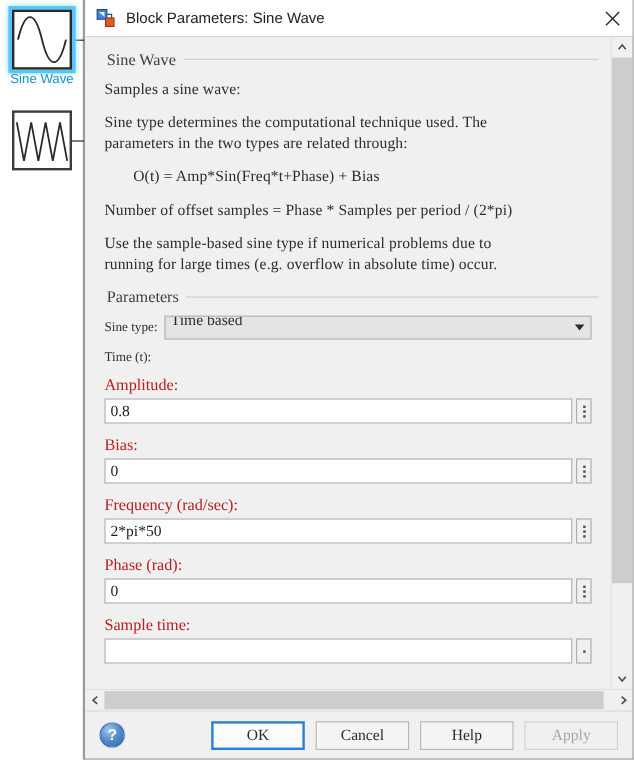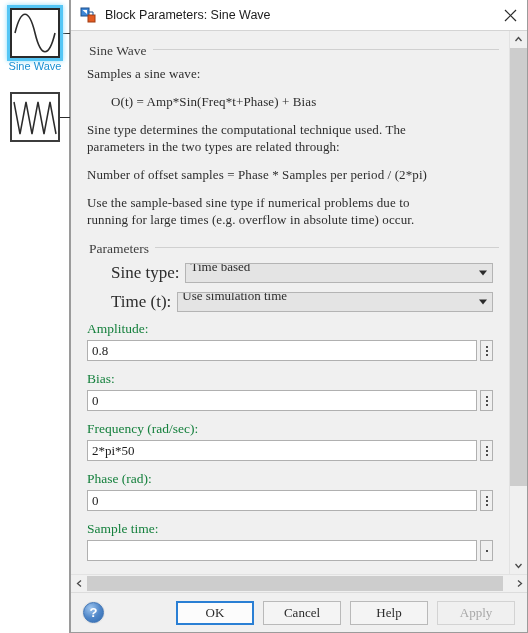--- a/index.html
+++ b/index.html
@@ -203,30 +203,29 @@
   .desc-eq { margin: 0 0 11px 0; padding-left: 24px; }
 
   
   .row-inline {
     display: flex;
     align-items: center;
     margin-bottom: 9px;
   }
   .row-label {
     font-family: "Liberation Serif", serif;
-    font-size: 17px;
+    font-size: 11px;
     color: #2d2d2d;
     white-space: nowrap;
     margin-right: 6px;
-    margin-left: 24px;
   }
   .field-label {
     font-family: "Liberation Serif", serif;
     font-size: 13.5px;
-    color: #15803d;
+    color: #b91c1c;
     margin-bottom: 3px;
     display: block;
   }
 
   select.combo, .combo {
     flex: 1 1 auto;
     height: 20px;
     box-sizing: border-box;
     background: #e4e4e4;
     border: 1px solid #b4b4b4;
@@ -433,23 +432,23 @@
 
     <div id="scrollarea">
 
       <div id="content">
 
         <div class="groupbox">
           <div class="group-line"></div>
           <span class="group-title">Sine Wave</span>
           <div class="group-inner">
             <p class="desc desc-para">Samples a sine wave:</p>
-            <p class="desc desc-eq">O(t) = Amp*Sin(Freq*t+Phase) + Bias</p>
             <p class="desc desc-para">Sine type determines the computational technique used. The
 parameters in the two types are related through:</p>
+            <p class="desc desc-eq">O(t) = Amp*Sin(Freq*t+Phase) + Bias</p>
             <p class="desc desc-para">Number of offset samples = Phase * Samples per period / (2*pi)</p>
             <p class="desc desc-para">Use the sample-based sine type if numerical problems due to
 running for large times (e.g. overflow in absolute time) occur.</p>
           </div>
         </div>
 
         <div class="groupbox">
           <div class="group-line"></div>
           <span class="group-title">Parameters</span>
           <div class="group-inner">
@@ -457,24 +456,20 @@
             <div class="row-inline">
               <span class="row-label">Sine type:</span>
               <span class="combo">
                 <span>Time based</span>
                 <span class="combo-arrow"></span>
               </span>
             </div>
 
             <div class="row-inline">
               <span class="row-label">Time (t):</span>
-              <span class="combo">
-                <span>Use simulation time</span>
-                <span class="combo-arrow"></span>
-              </span>
             </div>
 
             <label class="field-label">Amplitude:</label>
             <div class="field-group">
               <span class="textfield">0.8</span>
               <span class="dots-btn">
                   <i></i>
                   <i></i>
                   <i></i>
                 </span>

